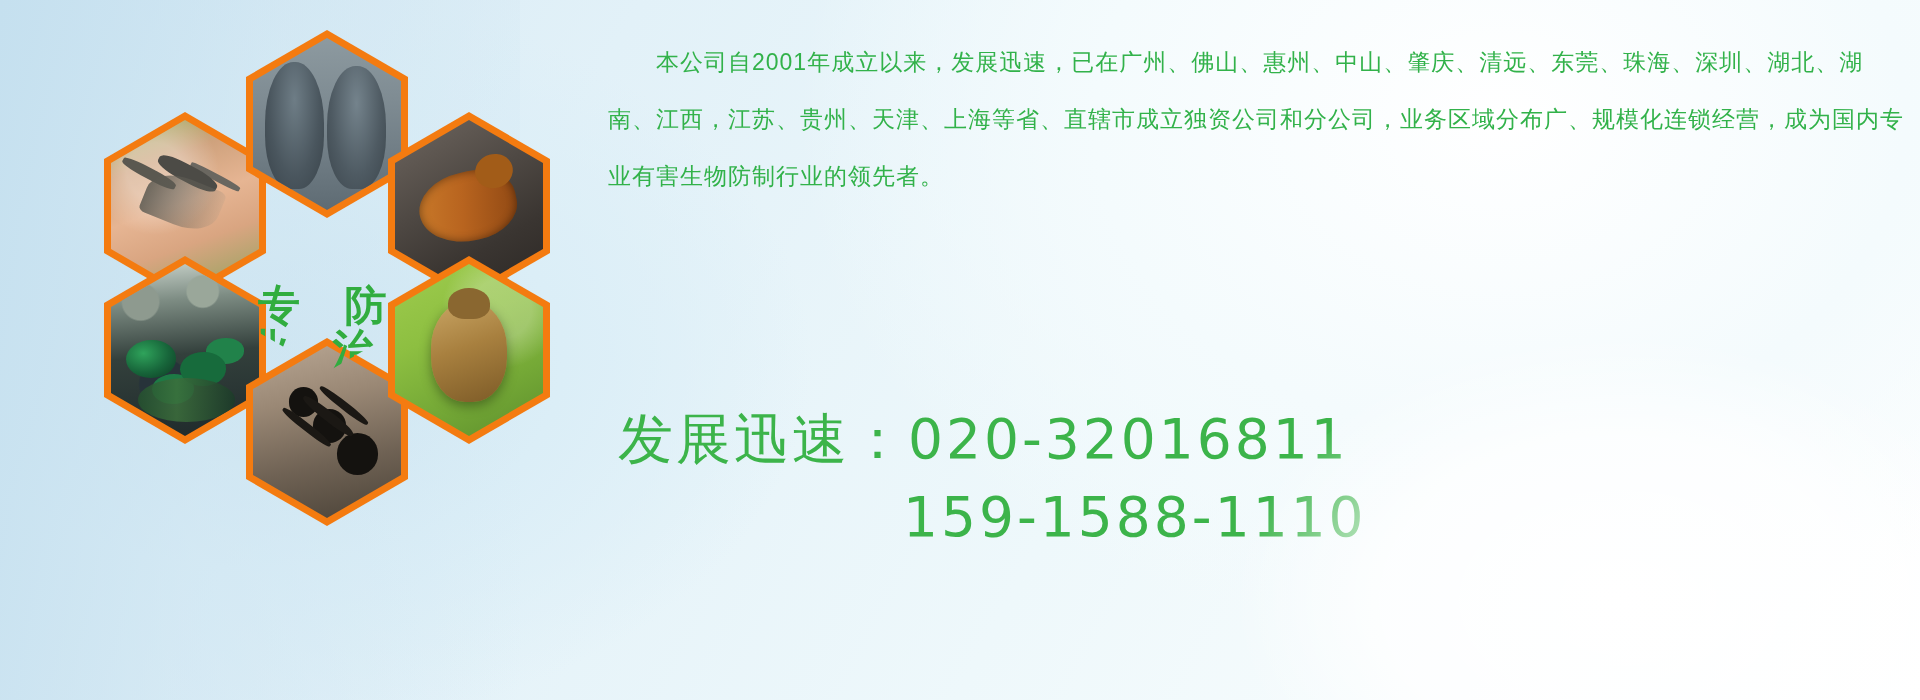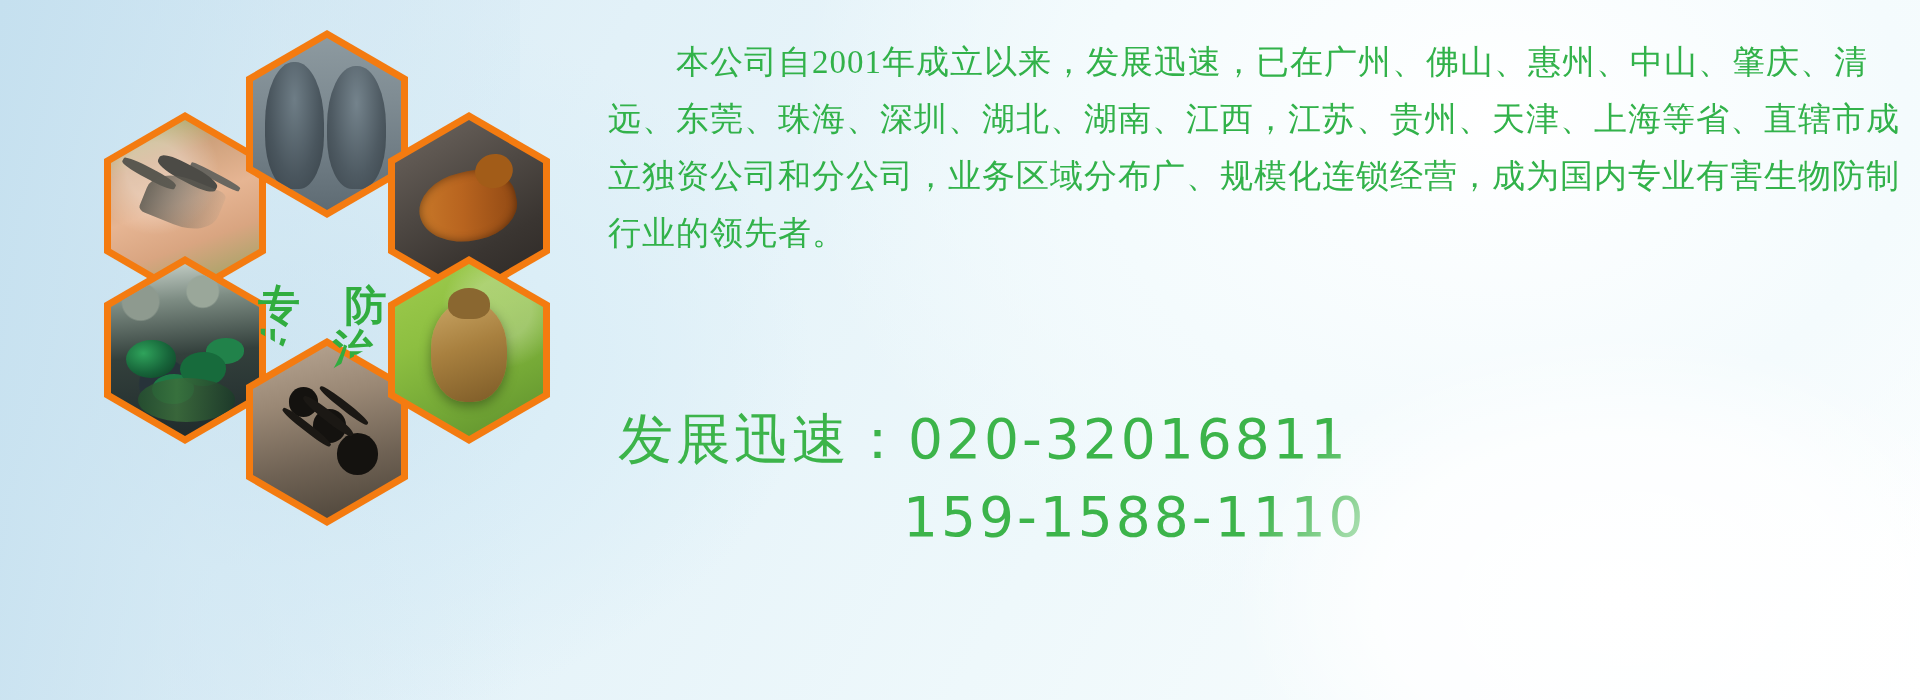--- a/index.html
+++ b/index.html
@@ -152,22 +152,22 @@
   }
   .art.stink:after{
     content:"";position:absolute;left:36%;top:14%;width:28%;height:18%;
     background:#8a6730;border-radius:50% 50% 40% 40%;
   }
 
   
   .copy{position:absolute;left:608px;top:34px;width:1300px;}
   .para{
     color:#32b24a;
-    font-family:Liberation Serif, serif;
-    font-size:33px;line-height:57px;font-weight:500;
+    font-family:Liberation Sans, sans-serif;
+    font-size:23px;line-height:57px;font-weight:500;
     letter-spacing:1px;white-space:pre-wrap;
   }
 
   .contact{position:absolute;left:618px;top:400px;width:1300px;}
   .contact-line{
     color:#3cb44a;
     font-family:"DejaVu Sans","Liberation Sans",sans-serif;
     font-size:55px;line-height:78px;font-weight:500;letter-spacing:3px;
   }
   .contact-line.second{padding-left:285px;}

